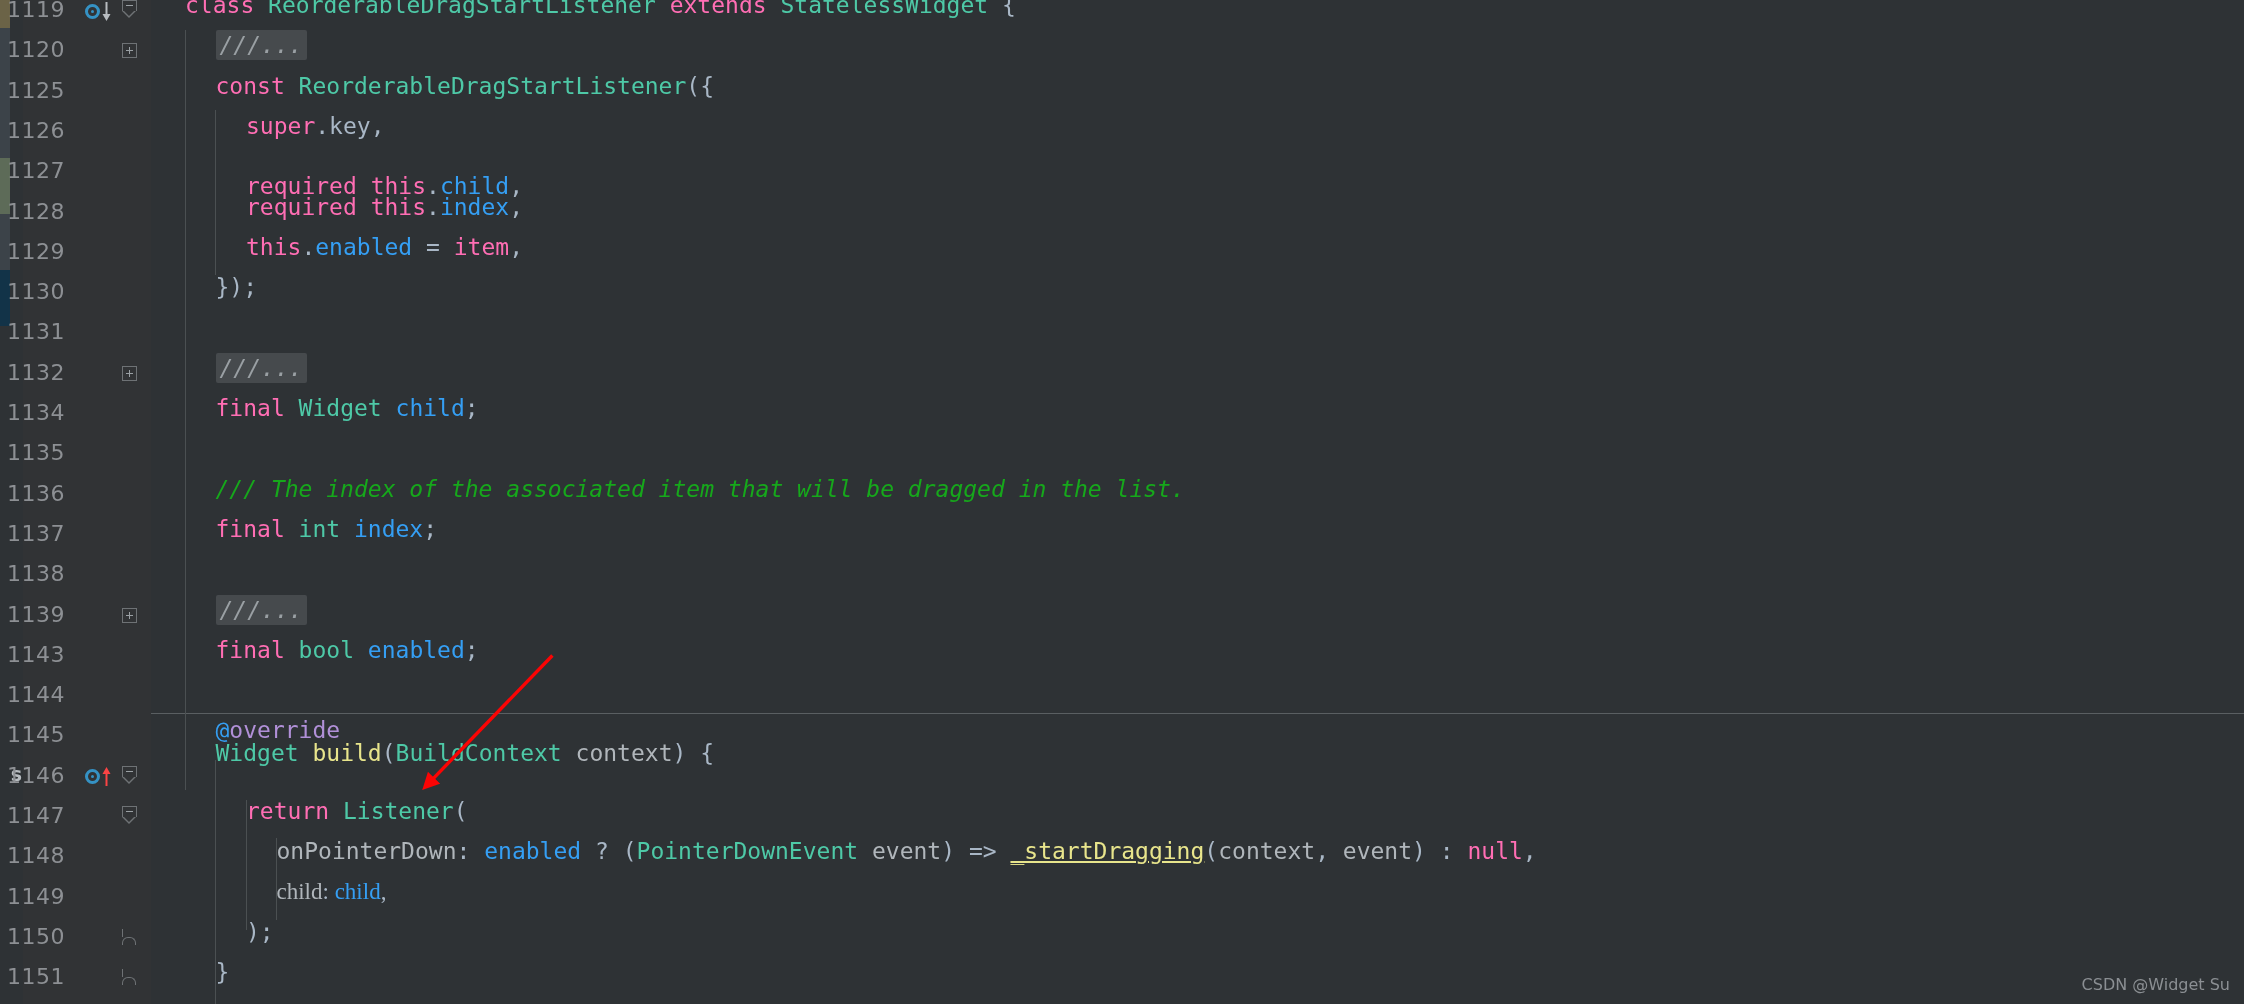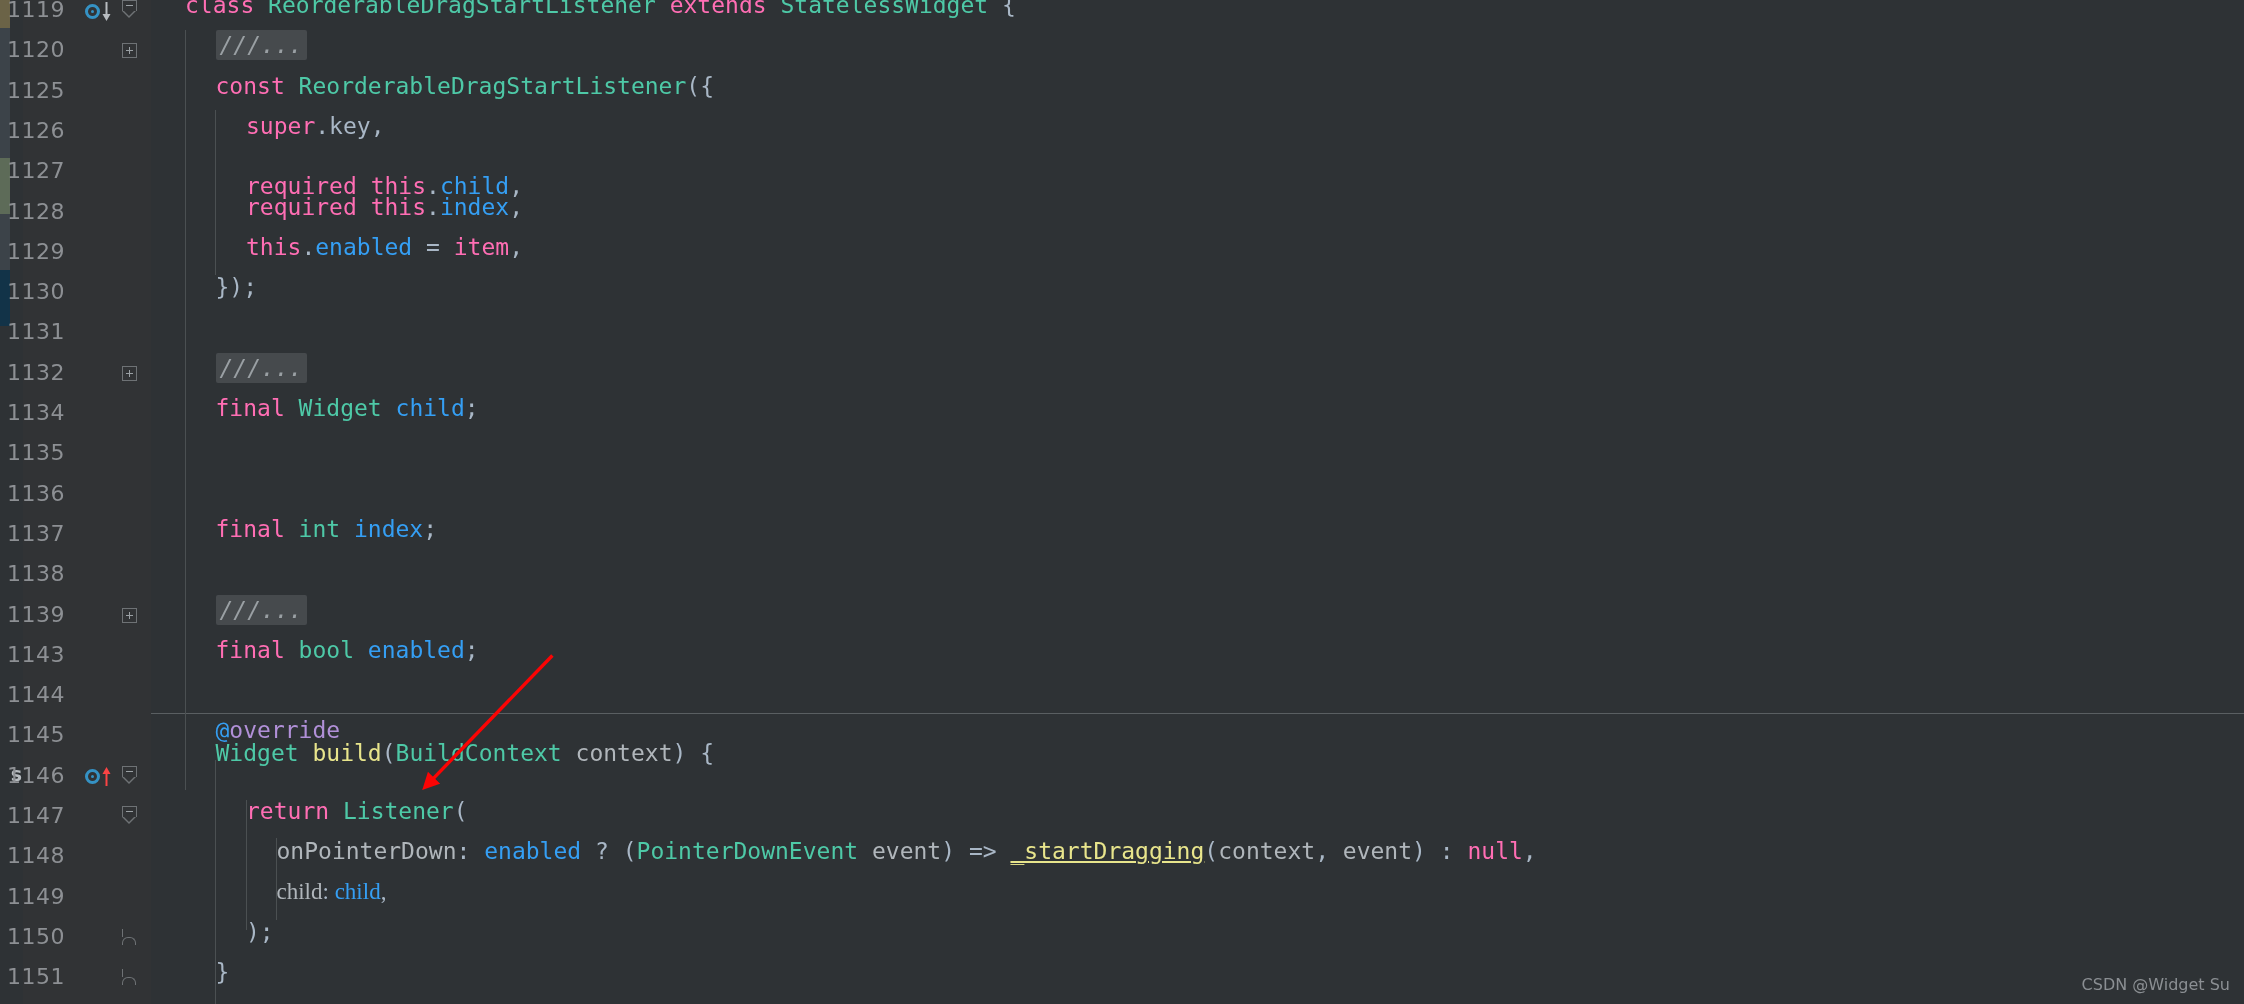--- a/index.html
+++ b/index.html
@@ -359,20 +359,21 @@
       <div class="code-line" style="top: 72.6px; left: 64.5px; text-align: right;"><span class="tok kw">const </span><span class="tok type">ReorderableDragStartListener</span><span class="tok punct">({</span></div>
       <div class="code-line" style="top: 112.9px; left: 95px;"><span class="tok kw">super</span><span class="tok plain">.key,</span></div>
       <div class="code-line" style="top: 153.2px; left: 95px; margin-top: 20px;"><span class="tok kw">required </span><span class="tok kw">this</span><span class="tok plain">.</span><span class="tok prop">child</span><span class="tok plain">,</span></div>
       <div class="code-line" style="top: 193.5px; left: 95px;"><span class="tok kw">required </span><span class="tok kw">this</span><span class="tok plain">.</span><span class="tok prop">index</span><span class="tok plain">,</span></div>
       <div class="code-line" style="top: 233.8px; left: 95px;"><span class="tok kw">this</span><span class="tok plain">.</span><span class="tok prop">enabled</span><span class="tok plain"> = </span><span class="tok kw">item</span><span class="tok plain">,</span></div>
       <div class="code-line" style="top: 274.1px; left: 64.5px;"><span class="tok plain">});</span></div>
       <div class="code-line" style="top: 314.4px; left: 34px;"></div>
       <div class="code-line" style="top: 354.7px; left: 64.5px;"><span class="tok folded">///...</span></div>
       <div class="code-line" style="top: 395px; left: 64.5px;"><span class="tok kw">final </span><span class="tok type">Widget </span><span class="tok prop">child</span><span class="tok plain">;</span></div>
       <div class="code-line" style="top: 435.3px; left: 34px;"></div>
+      <div class="code-line" style="top: 475.6px; left: 64.5px;"><span class="tok doc">/// The index of the associated item that will be dragged in the list.</span></div>
       <div class="code-line" style="top: 515.9px; left: 64.5px;"><span class="tok kw">final </span><span class="tok type">int </span><span class="tok prop">index</span><span class="tok plain">;</span></div>
       <div class="code-line" style="top: 556.2px; left: 34px;"></div>
       <div class="code-line" style="top: 596.5px; left: 64.5px;"><span class="tok folded">///...</span></div>
       <div class="code-line" style="top: 636.8px; left: 64.5px;"><span class="tok kw">final </span><span class="tok type">bool </span><span class="tok prop">enabled</span><span class="tok plain">;</span></div>
       <div class="code-line" style="top: 677.1px; left: 34px;"></div>
       <div class="method-sep" style="top: 713.4px;"></div>
       <div class="code-line" style="top: 717.4px; left: 64.5px;"><span class="tok anno-at">@</span><span class="tok anno">override</span></div>
       <div class="code-line" style="top: 740px; left: 64.5px;"><span class="tok type">Widget </span><span class="tok fn">build</span><span class="tok plain">(</span><span class="tok type">BuildContext </span><span class="tok param">context</span><span class="tok plain">) {</span></div>
       <div class="code-line" style="top: 798px; left: 95px;"><span class="tok kw">return </span><span class="tok type">Listener</span><span class="tok plain">(</span></div>
       <div class="code-line" style="top: 838.3px; left: 125.5px;"><span class="tok param">onPointerDown</span><span class="tok plain">: </span><span class="tok prop">enabled</span><span class="tok plain"> ? (</span><span class="tok type">PointerDownEvent </span><span class="tok param">event</span><span class="tok plain">) =&gt; </span><span class="tok fnu">_startDragging</span><span class="tok plain">(</span><span class="tok param">context</span><span class="tok plain">, </span><span class="tok param">event</span><span class="tok plain">) : </span><span class="tok kw">null</span><span class="tok plain">,</span></div>

